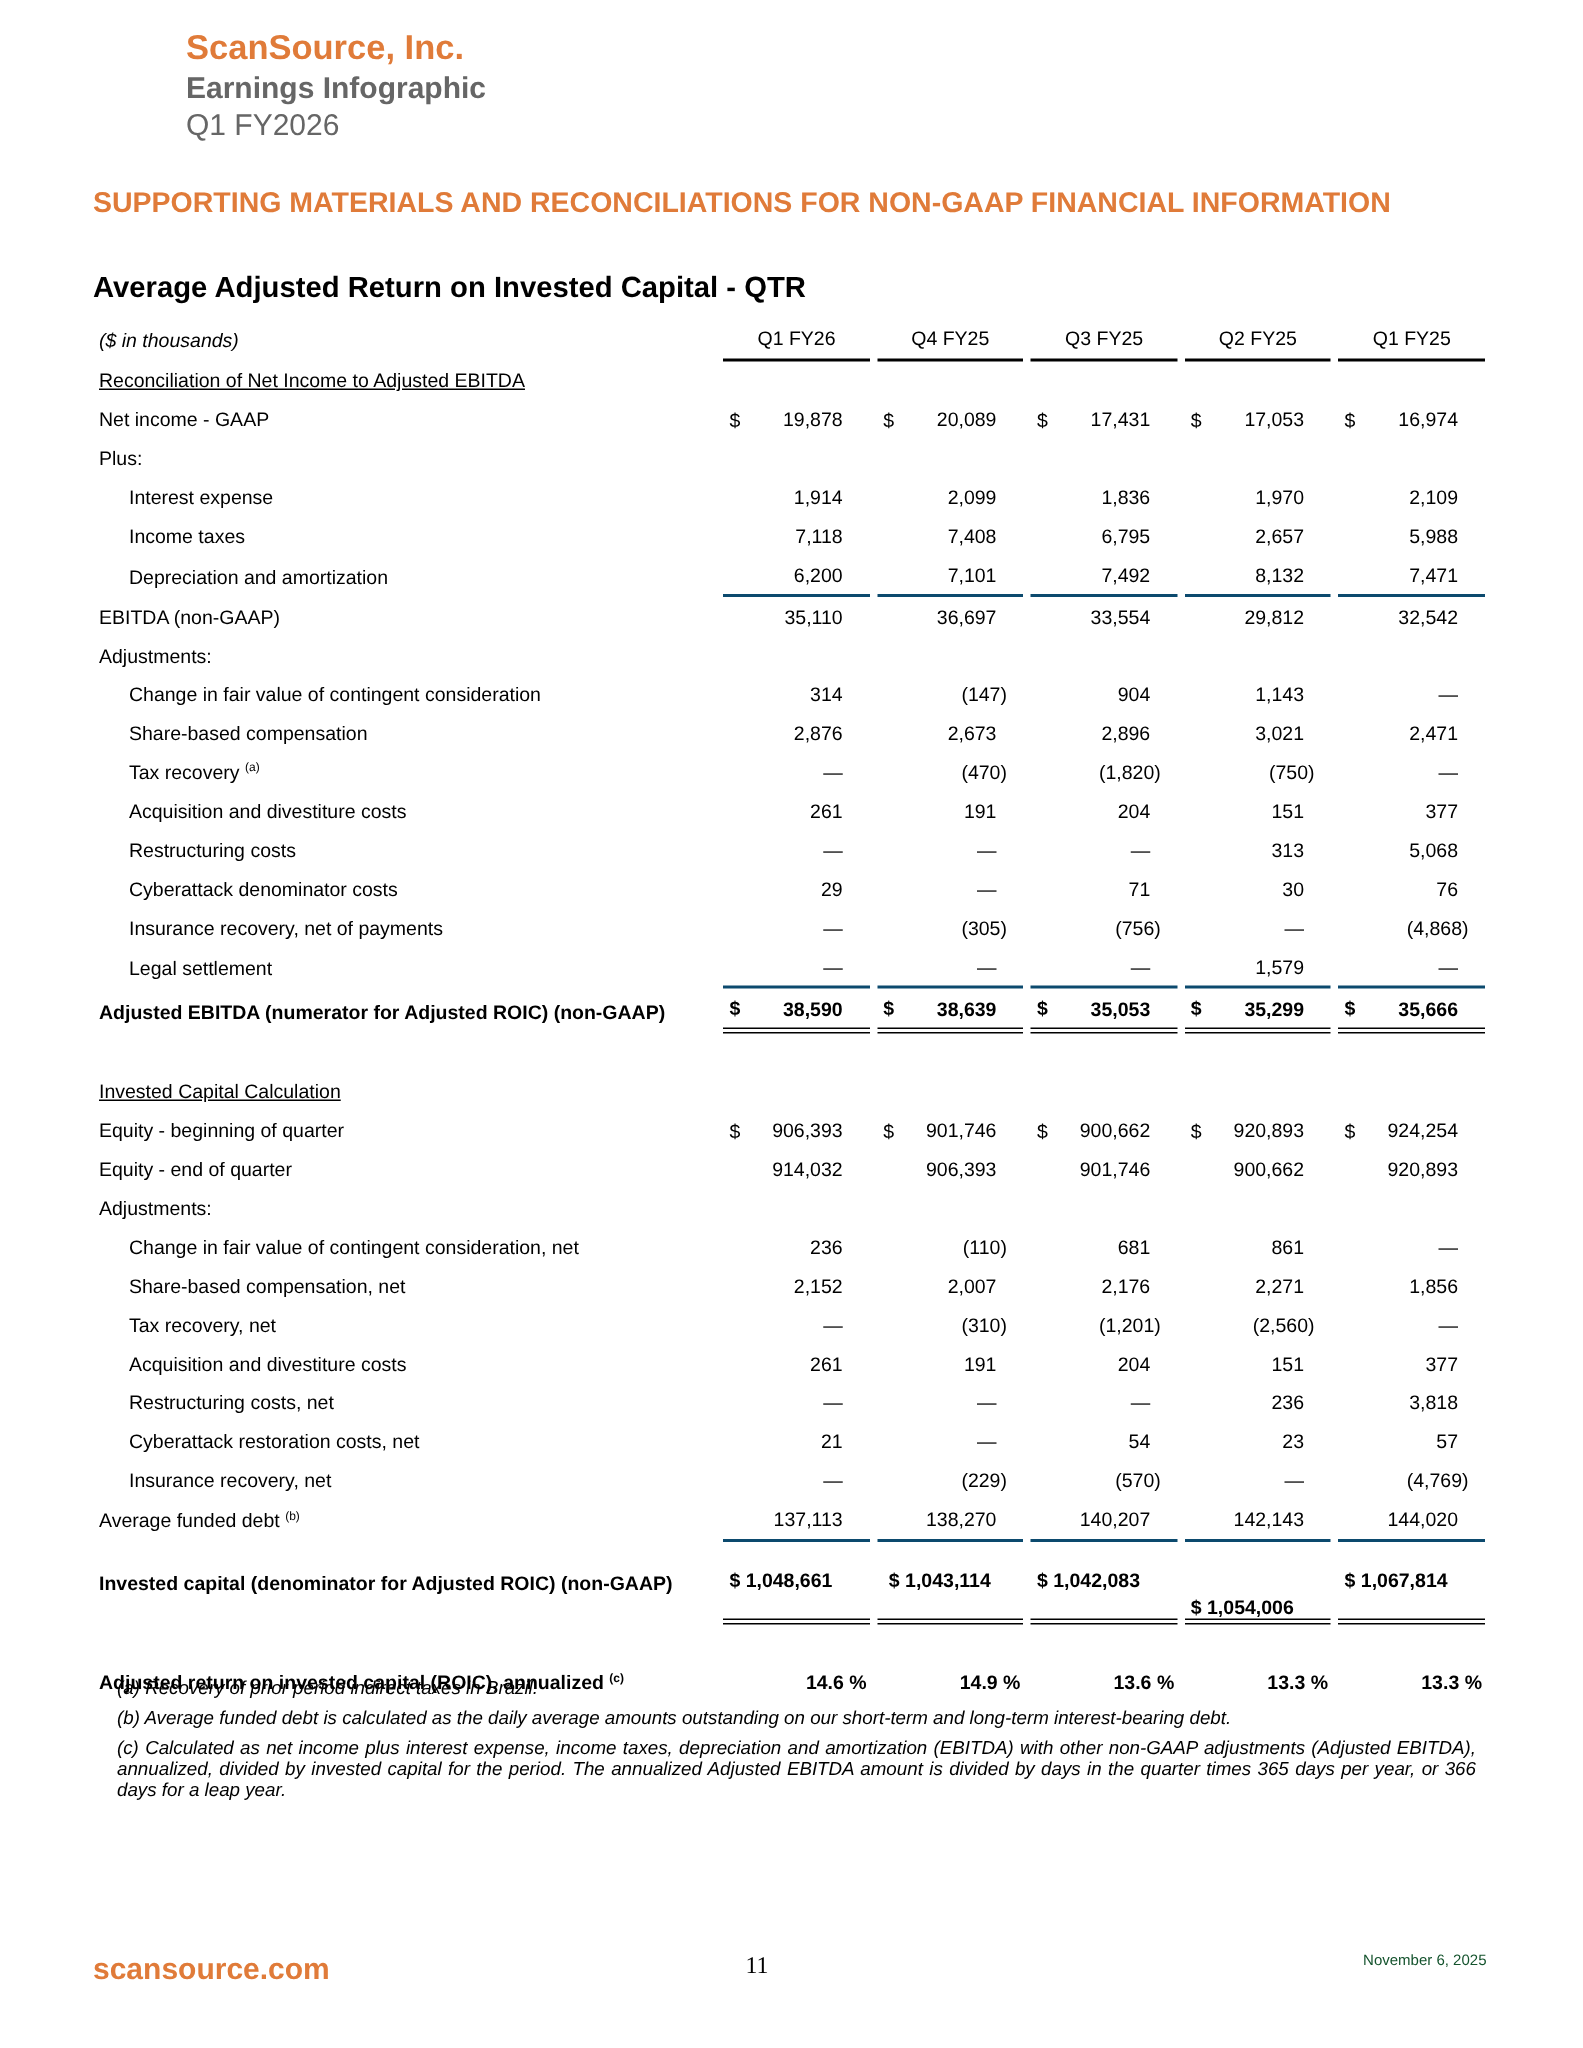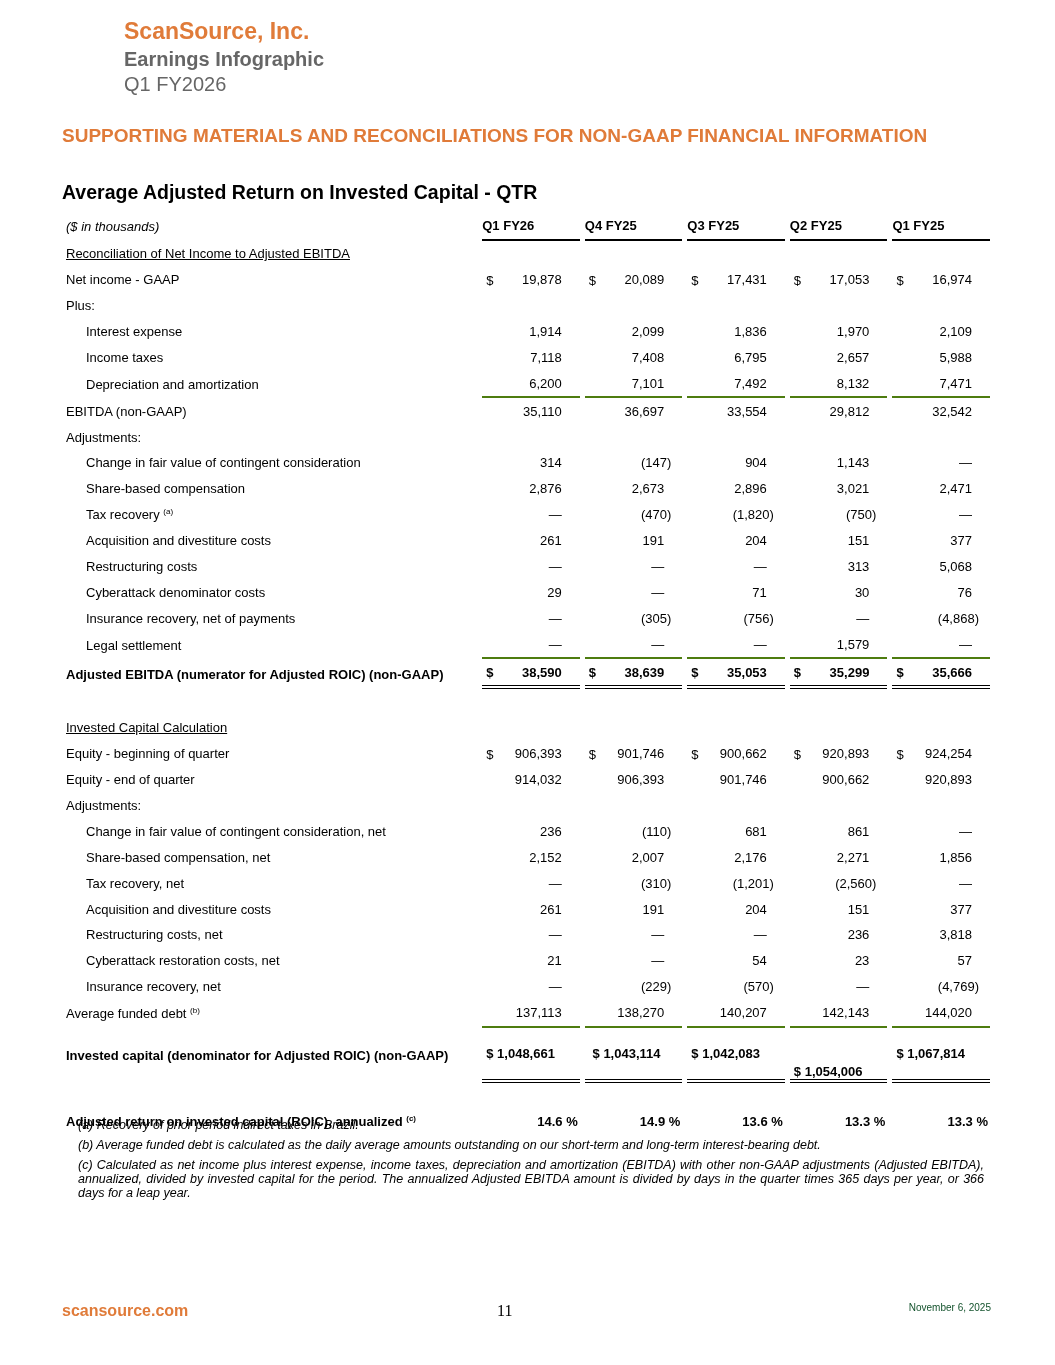--- a/index.html
+++ b/index.html
@@ -22,34 +22,34 @@
   col.c-val { width: 97px; }
   col.c-sp { width: 5px; }
 
   .lbl { padding-left: 4px !important; }
   .ind { padding-left: 24px !important; }
   .u { text-decoration: underline; }
   .it { font-style: italic; }
   .b { font-weight: bold; }
   sup { font-size: 8px; vertical-align: 5px; }
 
-  .hdrcell { font-weight: bold; border-bottom: 2px solid #000; }
+  .hdrcell { text-align: center; font-weight: normal; border-bottom: 2px solid #000; }
   .v { position: relative; }
   .v .d { position: absolute; left: 4px; top: 50%; transform: translateY(-50%); }
   .v .n { display: block; text-align: right; padding-right: 18px; }
   .v .n.neg { padding-right: 11px; }
-  .bb { border-bottom: 2px solid #4d7c0f; }
+  .bb { border-bottom: 2px solid #0c4a6e; }
   .dbl { border-bottom: 4px double #000; }
   .pct { text-align: right; font-weight: bold; padding-right: 2px !important; }
   .row-gap td { height: 18px; }
 
   .notes { position: absolute; left: 62px; top: 1118px; width: 922px; font-size: 12.5px; font-style: italic; color: #000; }
   .notes p { margin: 0 0 6px 16px; line-height: 14px; text-align: justify; }
 
-  .footer-left { position: absolute; left: 62px; top: 1302px; font-size: 16px; font-weight: bold; color: #e07b39; text-align: right; }
+  .footer-left { position: absolute; left: 62px; top: 1302px; font-size: 20px; font-weight: bold; color: #e07b39; text-align: right; }
   .footer-page { position: absolute; left: 497px; top: 1302px; font-size: 16px; font-family: "Liberation Serif", serif; color: #000; }
   .footer-right { position: absolute; right: 64px; top: 1302px; font-size: 10px; color: #14532d; margin-left: 27px; }
 </style>
 </head>
 <body>
 
 <div class="hdr-company">ScanSource, Inc.</div>
 <div class="hdr-sub">Earnings Infographic</div>
 <div class="hdr-period">Q1 FY2026</div>
 

